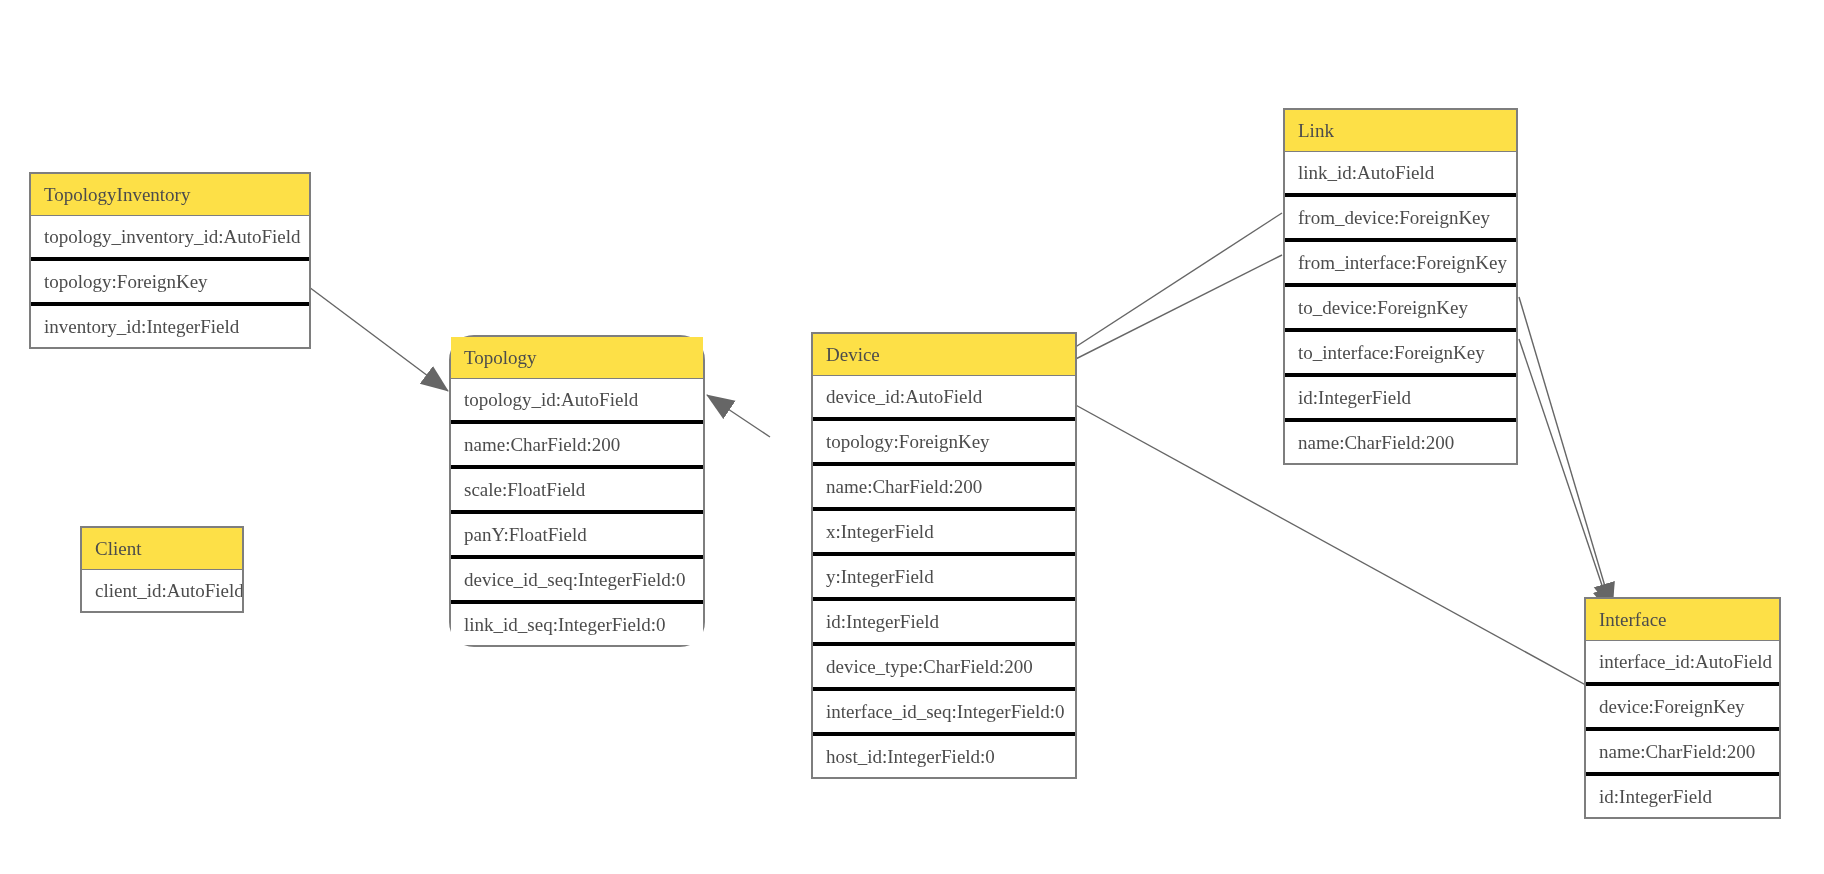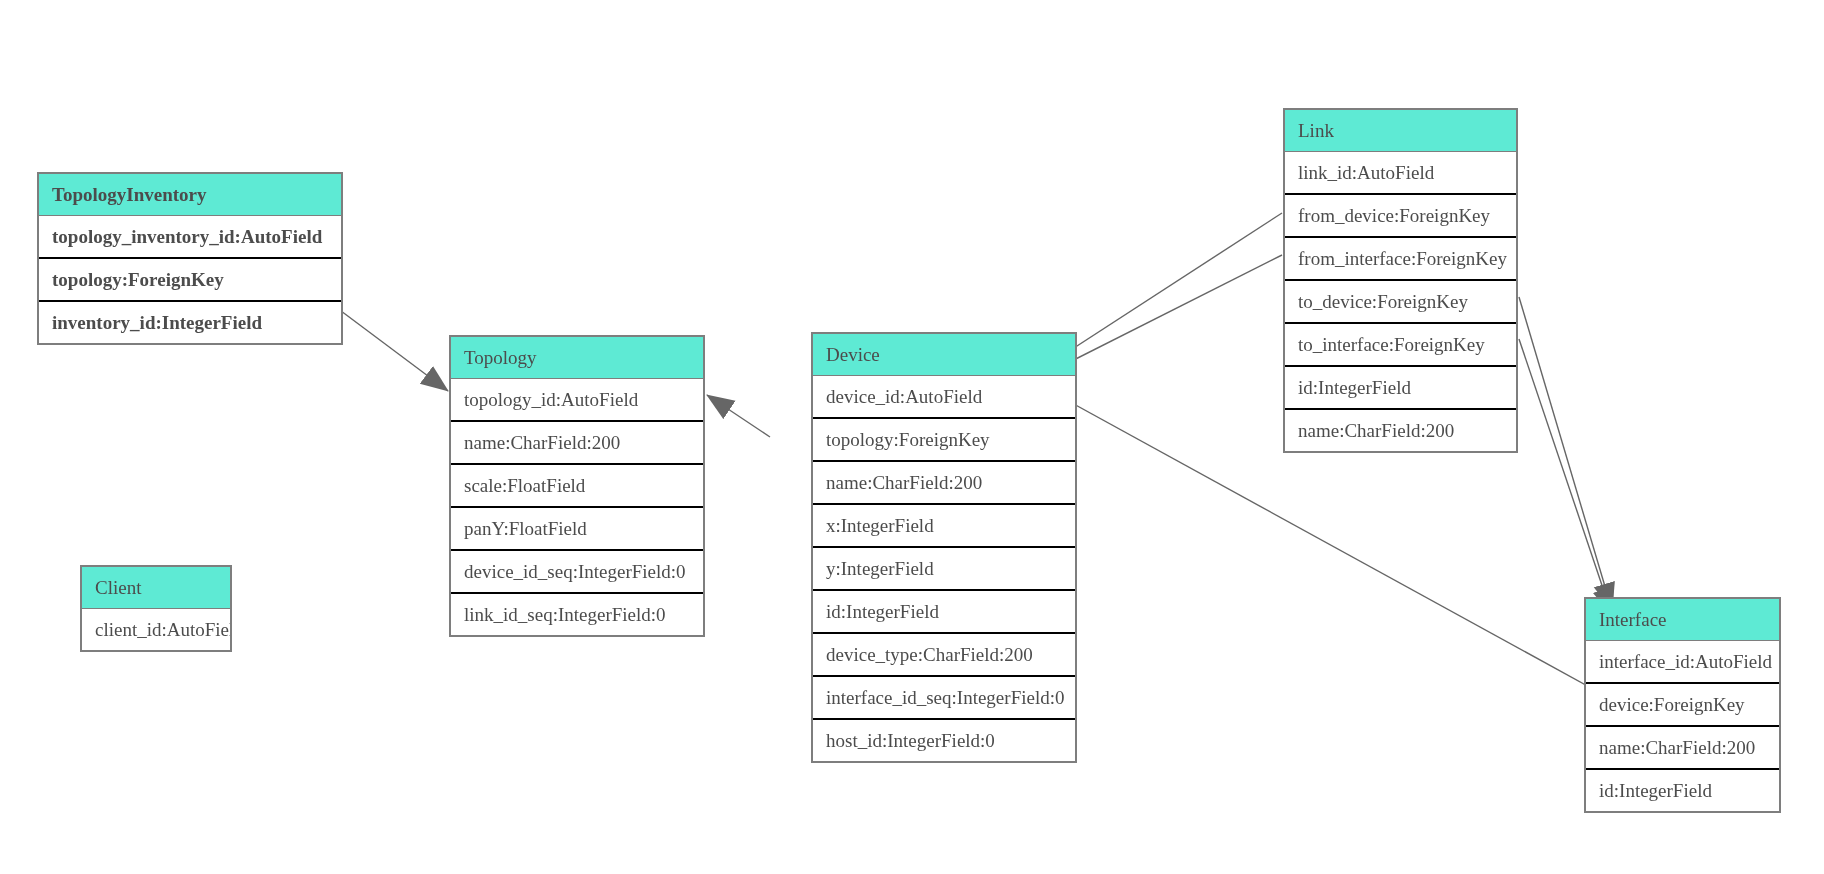--- a/index.html
+++ b/index.html
@@ -21,30 +21,30 @@
     position: absolute;
     box-sizing: border-box;
     border: 2px solid #7e7e7e;
     background: #ffffff;
     color: #4c4c4c;
     font-size: 19px;
   }
   .entity-header {
     height: 41px;
     line-height: 41px;
-    background: #5eead4;
+    background: #fde047;
     border-bottom: 1px solid #7e7e7e;
     padding-left: 13px;
     white-space: nowrap;
     overflow: hidden;
   }
   .entity-row {
     height: 41px;
     line-height: 41px;
-    border-bottom: 2px solid #000000;
+    border-bottom: 4px solid #000000;
     padding-left: 13px;
     background: #ffffff;
     white-space: nowrap;
     overflow: hidden;
   }
   .entity-row:last-child { border-bottom: none; }
   .rel-line { stroke: #666666; stroke-width: 1.4; fill: none; }
 </style>
 </head>
 <body>
@@ -59,38 +59,38 @@
     </defs>
     <line class="rel-line" x1="305" y1="284" x2="448" y2="391" marker-end="url(#arrow)"></line>
     <line class="rel-line" x1="770" y1="437" x2="707" y2="395" marker-end="url(#arrow)"></line>
     <line class="rel-line" x1="1282" y1="213" x2="1040" y2="370" marker-end="url(#arrow)"></line>
     <line class="rel-line" x1="1282" y1="255" x2="1040" y2="377" marker-end="url(#arrow)"></line>
     <line class="rel-line" x1="1613" y1="700" x2="1041" y2="386" marker-end="url(#arrow)"></line>
     <line class="rel-line" x1="1519" y1="297" x2="1612" y2="610" marker-end="url(#arrow)"></line>
     <line class="rel-line" x1="1519" y1="339" x2="1612" y2="615" marker-end="url(#arrow)"></line>
   </svg>
 
-  <div class="entity" style="left:37px; top:172px; width:306px;font-weight:bold;">
+  <div class="entity" style="left:29px; top:172px; width:282px;">
     <div class="entity-header">TopologyInventory</div>
     <div class="entity-row">topology_inventory_id:AutoField</div>
     <div class="entity-row">topology:ForeignKey</div>
     <div class="entity-row">inventory_id:IntegerField</div>
   </div>
 
-  <div class="entity" style="left:449px; top:335px; width:256px;">
+  <div class="entity" style="left:449px; top:335px; width:256px;border-radius:25px;">
     <div class="entity-header">Topology</div>
     <div class="entity-row">topology_id:AutoField</div>
     <div class="entity-row">name:CharField:200</div>
     <div class="entity-row">scale:FloatField</div>
     <div class="entity-row">panY:FloatField</div>
     <div class="entity-row">device_id_seq:IntegerField:0</div>
     <div class="entity-row">link_id_seq:IntegerField:0</div>
   </div>
 
-  <div class="entity" style="left:80px; top:565px; width:152px;">
+  <div class="entity" style="left:80px; top:526px; width:164px;">
     <div class="entity-header">Client</div>
     <div class="entity-row">client_id:AutoField</div>
   </div>
 
   <div class="entity" style="left:811px; top:332px; width:266px;">
     <div class="entity-header">Device</div>
     <div class="entity-row">device_id:AutoField</div>
     <div class="entity-row">topology:ForeignKey</div>
     <div class="entity-row">name:CharField:200</div>
     <div class="entity-row">x:IntegerField</div>

